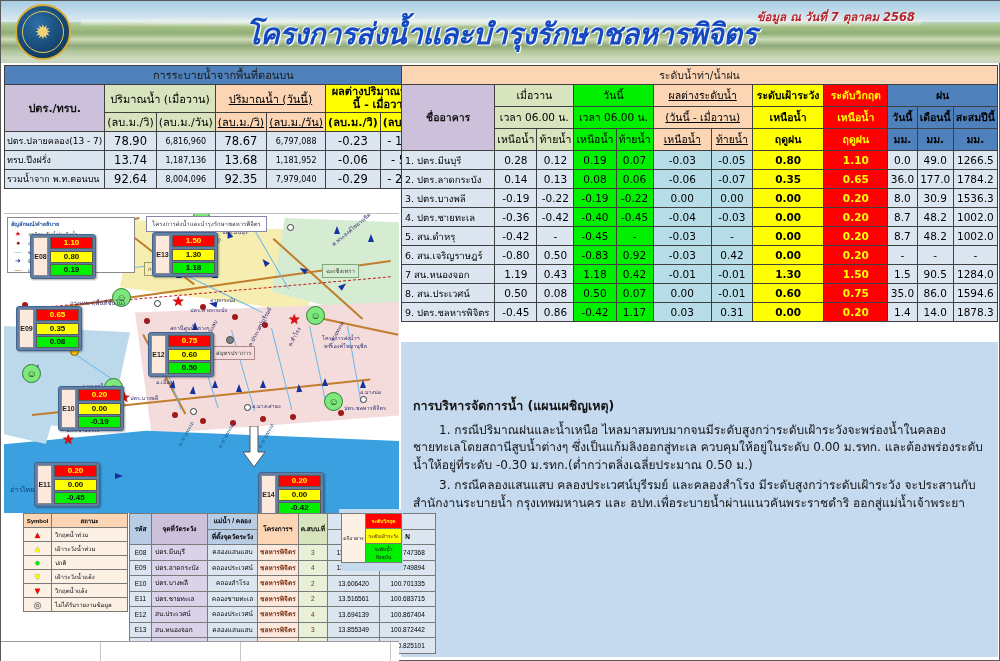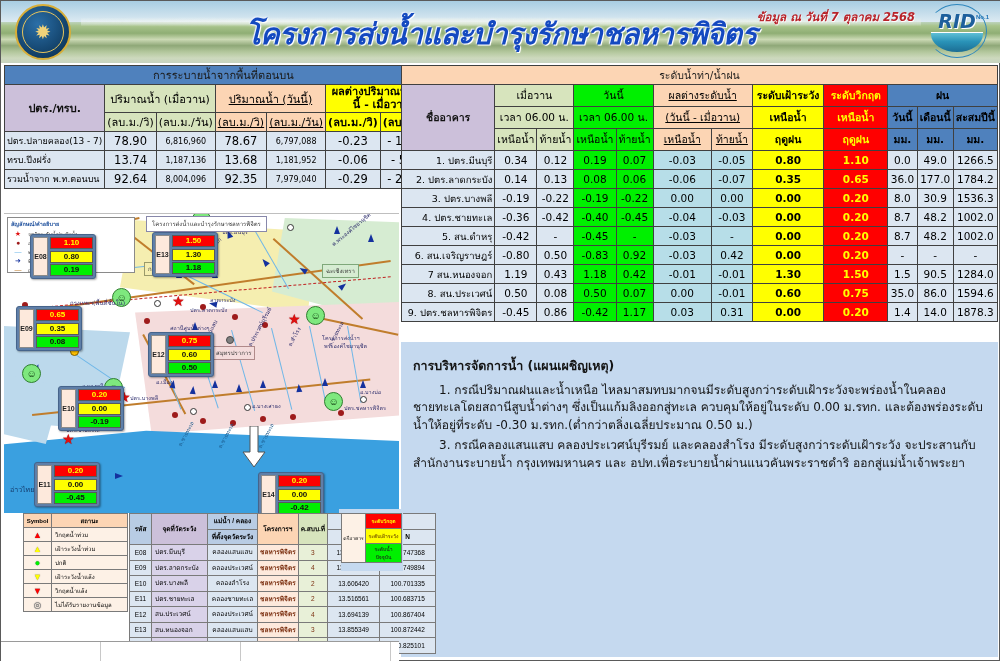--- a/index.html
+++ b/index.html
@@ -125,37 +125,37 @@
   
   #left-table { position:absolute; left:3px; top:64px; width:395px; }
   #left-table td { font-size: 11px; height: 19px; }
   #left-table .rowname { background:#dce6f1; text-align:left; font-size:9px; padding-left:2px; }
   #left-table .big { background:#dce6f1; font-size:11.5px; }
   #left-table .small { background:#dce6f1; font-size:8px; }
 
   
   #right-table { position:absolute; left:400px; top:64px; width:597px; }
   #right-table td { font-size: 10.5px; height: 19px; }
-  #right-table .rname { background:#dce6f1; text-align:right; font-size:9.5px; padding-left:3px; }
+  #right-table .rname { background:#dce6f1; text-align:left; font-size:9.5px; padding-left:3px; }
   #right-table .c-plain { background:#dce6f1; }
   #right-table .c-green { background:#00f000; }
   #right-table .c-diff  { background:#b7dee8; }
   #right-table .c-yellow{ background:#ffff00; font-weight:bold; }
   #right-table .c-red   { background:#ff0000; color:#ffff00; font-weight:bold; }
   #right-table .c-rain  { background:#dce6f1; }
 
   
   #notes {
     position:absolute; left:400px; top:341px; width:597px; height:315px;
     background:#c5d9ef;
     padding: 14px 10px 6px 12px;
     font-family:"DejaVu Sans", sans-serif;
     color:#141414;
   }
-  #notes .n-title { font-size:12.5px; font-weight:bold; margin-bottom:6px; }
+  #notes .n-title { font-size:12.5px; font-weight:bold; margin-bottom:6px;margin-top:40px; }
   #notes p { margin: 0 0 3px 0; font-size:12px; line-height:1.45; text-indent: 26px; }
 
   
   #map {
     position:absolute; left:3px; top:212px; width:395px; height:300px;
     background:#ffffff; overflow:hidden;
     border-top:1px solid #bfbfbf;
   }
   .map-region { position:absolute; }
   .r-yellow { background:#f5eeb0; }
@@ -285,26 +285,20 @@
 <body>
 
 <div id="page">
 
   <div id="banner">
     <div id="seal">
       <div class="inner">✹</div>
     </div>
     <div class="banner-title">โครงการส่งน้ำและบำรุงรักษาชลหารพิจิตร</div>
     <div class="banner-date">ข้อมูล ณ วันที่  7  ตุลาคม 2568</div>
-    <div id="rid-logo">
-      <div class="rid-ring"></div>
-      <div class="rid-text">RID</div>
-      <div class="rid-sup">No.1</div>
-      <div class="rid-wave"></div>
-    </div>
   </div>
 
   <table class="tbl" id="left-table">
     <tbody>
         <tr>
       <td class="grp-title" colspan="7">การระบายน้ำจากพื้นที่ตอนบน</td>
     </tr>
     <tr>
       <td class="sub-name" rowspan="2" style="width:97px;height:46px;">ปตร./ทรบ.</td>
       <td class="sub-green" colspan="2" style="width:104px;">ปริมาณน้ำ (เมื่อวาน)</td>
@@ -385,21 +379,21 @@
       <td class="sub-yellow">ฤดูฝน</td>
       <td class="sub-red">ฤดูฝน</td>
       <td class="sub-blue">มม.</td>
       <td class="sub-blue">มม.</td>
       <td class="sub-blue">มม.</td>
     </tr>
     </tbody>
       <tbody id="right-body">
         <tr>
           <td class="rname">1. ปตร.มีนบุรี</td>
-          <td class="c-plain">0.34</td>
+          <td class="c-plain">0.28</td>
           <td class="c-plain">0.12</td>
           <td class="c-green">0.19</td>
           <td class="c-green">0.07</td>
           <td class="c-diff">-0.03</td>
           <td class="c-diff">-0.05</td>
           <td class="c-yellow">0.80</td>
           <td class="c-red">1.10</td>
           <td class="c-rain">0.0</td>
           <td class="c-rain">49.0</td>
           <td class="c-rain">1266.5</td>

